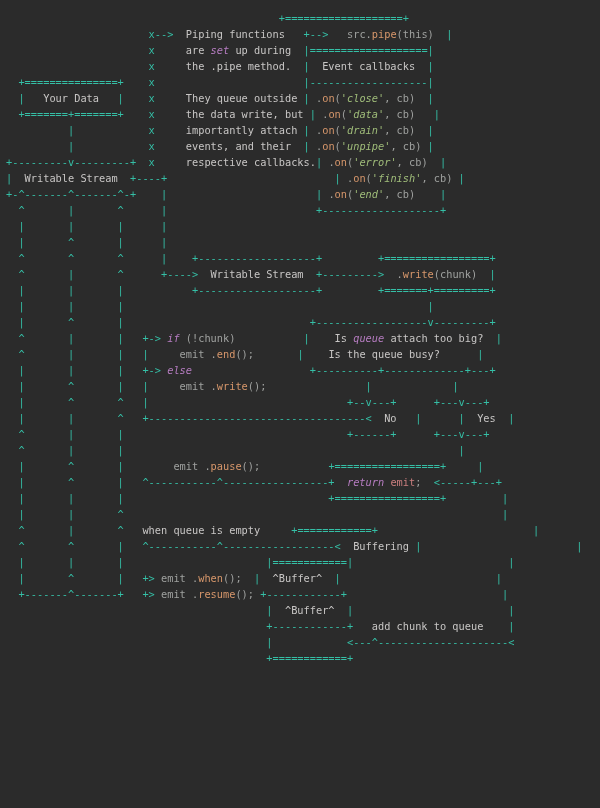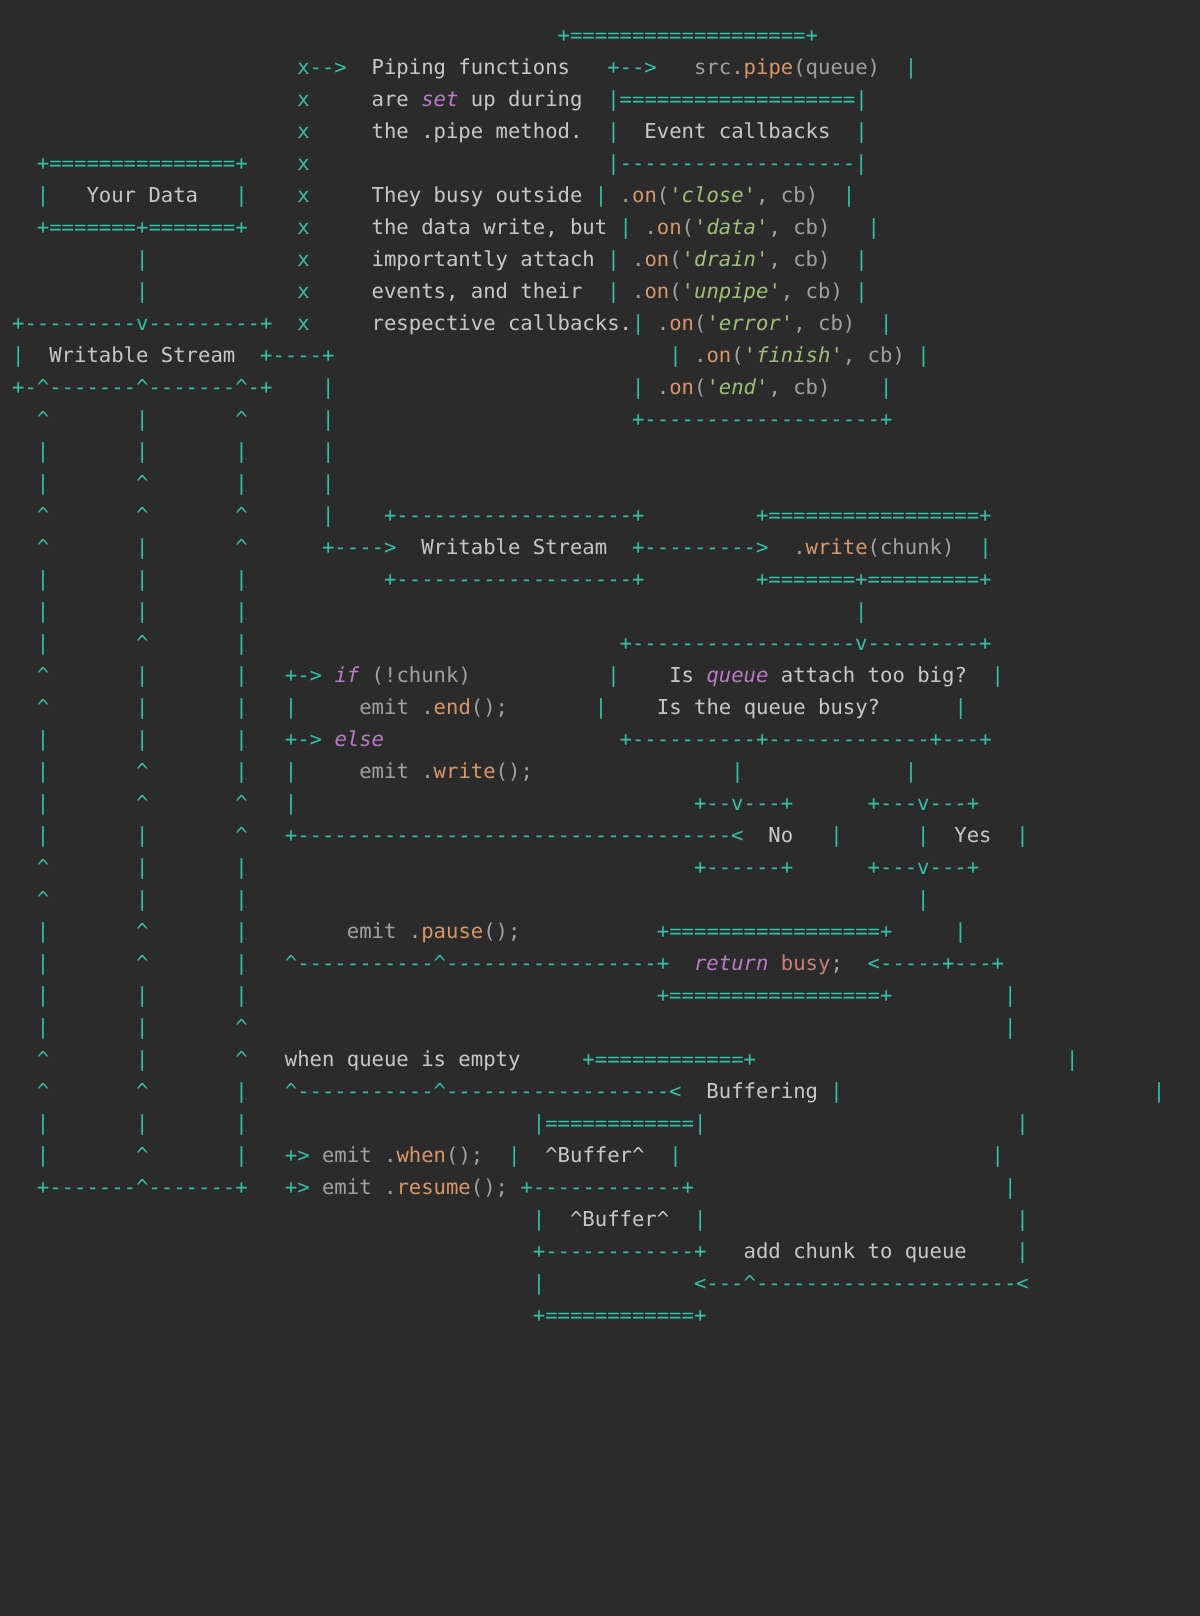--- a/index.html
+++ b/index.html
@@ -26,25 +26,25 @@
   .tx { color: #c8c6c5; }  
   .kw { color: #b77dc2; font-style: italic; }  
   .st { color: #a0bd7a; font-style: italic; }  
   .mt { color: #d7976b; margin-top: 28px; }  
   .lt { color: #c97e7e; }  
 </style>
 </head>
 <body>
 
 <pre class="diagram"><span class="bd">                                            +===================+</span>
-<span class="bd">                       x--&gt;  </span><span class="tx">Piping functions</span><span class="bd">   +--&gt;   </span><span class="pn"><span>src.</span><span class="mt">pipe</span><span>(queue)</span></span><span class="bd">  |</span>
+<span class="bd">                       x--&gt;  </span><span class="tx">Piping functions</span><span class="bd">   +--&gt;   </span><span class="pn"><span>src.</span><span class="mt">pipe</span><span>(this)</span></span><span class="bd">  |</span>
 <span class="bd">                       x     </span><span class="tx"><span>are </span><span class="kw">set</span><span> up during</span></span><span class="bd">  |===================|</span>
 <span class="bd">                       x     </span><span class="tx">the .pipe method.</span><span class="bd">  |  </span><span class="tx">Event callbacks</span><span class="bd">  |</span>
 <span class="bd">  +===============+    x                        |-------------------|</span>
-<span class="bd">  |   </span><span class="tx">Your Data</span><span class="bd">   |    x     </span><span class="tx">They busy outside</span><span class="bd"> | </span><span class="pn"><span>.</span><span class="mt">on</span><span>(</span><span class="st">'close'</span><span>, cb)</span></span><span class="bd">  |</span>
+<span class="bd">  |   </span><span class="tx">Your Data</span><span class="bd">   |    x     </span><span class="tx">They queue outside</span><span class="bd"> | </span><span class="pn"><span>.</span><span class="mt">on</span><span>(</span><span class="st">'close'</span><span>, cb)</span></span><span class="bd">  |</span>
 <span class="bd">  +=======+=======+    x     </span><span class="tx">the data write, but</span><span class="bd"> | </span><span class="pn"><span>.</span><span class="mt">on</span><span>(</span><span class="st">'data'</span><span>, cb)</span></span><span class="bd">   |</span>
 <span class="bd">          |            x     </span><span class="tx">importantly attach</span><span class="bd"> | </span><span class="pn"><span>.</span><span class="mt">on</span><span>(</span><span class="st">'drain'</span><span>, cb)</span></span><span class="bd">  |</span>
 <span class="bd">          |            x     </span><span class="tx">events, and their</span><span class="bd">  | </span><span class="pn"><span>.</span><span class="mt">on</span><span>(</span><span class="st">'unpipe'</span><span>, cb)</span></span><span class="bd"> |</span>
 <span class="bd">+---------v---------+  x     </span><span class="tx">respective callbacks.</span><span class="bd">| </span><span class="pn"><span>.</span><span class="mt">on</span><span>(</span><span class="st">'error'</span><span>, cb)</span></span><span class="bd">  |</span>
 <span class="bd">|  </span><span class="tx">Writable Stream</span><span class="bd">  +----+                           | </span><span class="pn"><span>.</span><span class="mt">on</span><span>(</span><span class="st">'finish'</span><span>, cb)</span></span><span class="bd"> |</span>
 <span class="bd">+-^-------^-------^-+    |                        | </span><span class="pn"><span>.</span><span class="mt">on</span><span>(</span><span class="st">'end'</span><span>, cb)</span></span><span class="bd">    |</span>
 <span class="bd">  ^       |       ^      |                        +-------------------+</span>
 <span class="bd">  |       |       |      |</span>
 <span class="bd">  |       ^       |      |</span>
 <span class="bd">  ^       ^       ^      |    +-------------------+         +=================+</span>
@@ -54,21 +54,21 @@
 <span class="bd">  |       ^       |                              +------------------v---------+</span>
 <span class="bd">  ^       |       |   +-&gt; </span><span class="pn"><span class="kw">if</span><span> (!chunk)</span></span><span class="bd">           |    </span><span class="tx"><span>Is </span><span class="kw">queue</span><span> attach too big?</span></span><span class="bd">  |</span>
 <span class="bd">  ^       |       |   |     </span><span class="pn"><span>emit .</span><span class="mt">end</span><span>();</span></span><span class="bd">       |    </span><span class="tx">Is the queue busy?</span><span class="bd">      |</span>
 <span class="bd">  |       |       |   +-&gt; </span><span class="kw">else</span><span class="bd">                   +----------+-------------+---+</span>
 <span class="bd">  |       ^       |   |     </span><span class="pn"><span>emit .</span><span class="mt">write</span><span>();</span></span><span class="bd">                |             |</span>
 <span class="bd">  |       ^       ^   |                                +--v---+      +---v---+</span>
 <span class="bd">  |       |       ^   +-----------------------------------&lt;  </span><span class="tx">No</span><span class="bd">   |      |  </span><span class="tx">Yes</span><span class="bd">  |</span>
 <span class="bd">  ^       |       |                                    +------+      +---v---+</span>
 <span class="bd">  ^       |       |                                                      |</span>
 <span class="bd">  |       ^       |        </span><span class="pn"><span>emit .</span><span class="mt">pause</span><span>();</span></span><span class="bd">           +=================+     |</span>
-<span class="bd">  |       ^       |   ^-----------^-----------------+  </span><span class="pn"><span class="kw">return</span><span> </span><span class="lt">busy</span><span>;</span></span><span class="bd">  &lt;-----+---+</span>
+<span class="bd">  |       ^       |   ^-----------^-----------------+  </span><span class="pn"><span class="kw">return</span><span> </span><span class="lt">emit</span><span>;</span></span><span class="bd">  &lt;-----+---+</span>
 <span class="bd">  |       |       |                                 +=================+         |</span>
 <span class="bd">  |       |       ^                                                             |</span>
 <span class="bd">  ^       |       ^   </span><span class="tx">when queue is empty</span><span class="bd">     +============+                         |</span>
 <span class="bd">  ^       ^       |   ^-----------^------------------&lt;  </span><span class="tx">Buffering</span><span class="bd"> |                         |</span>
 <span class="bd">  |       |       |                       |============|                         |</span>
 <span class="bd">  |       ^       |   +&gt; </span><span class="pn"><span>emit .</span><span class="mt">when</span><span>();</span></span><span class="bd">  |  </span><span class="tx">^Buffer^</span><span class="bd">  |                         |</span>
 <span class="bd">  +-------^-------+   +&gt; </span><span class="pn"><span>emit .</span><span class="mt">resume</span><span>();</span></span><span class="bd"> +------------+                         |</span>
 <span class="bd">                                          |  </span><span class="tx">^Buffer^</span><span class="bd">  |                         |</span>
 <span class="bd">                                          +------------+   </span><span class="tx">add chunk to queue</span><span class="bd">    |</span>
 <span class="bd">                                          |            &lt;---^---------------------&lt;</span>

